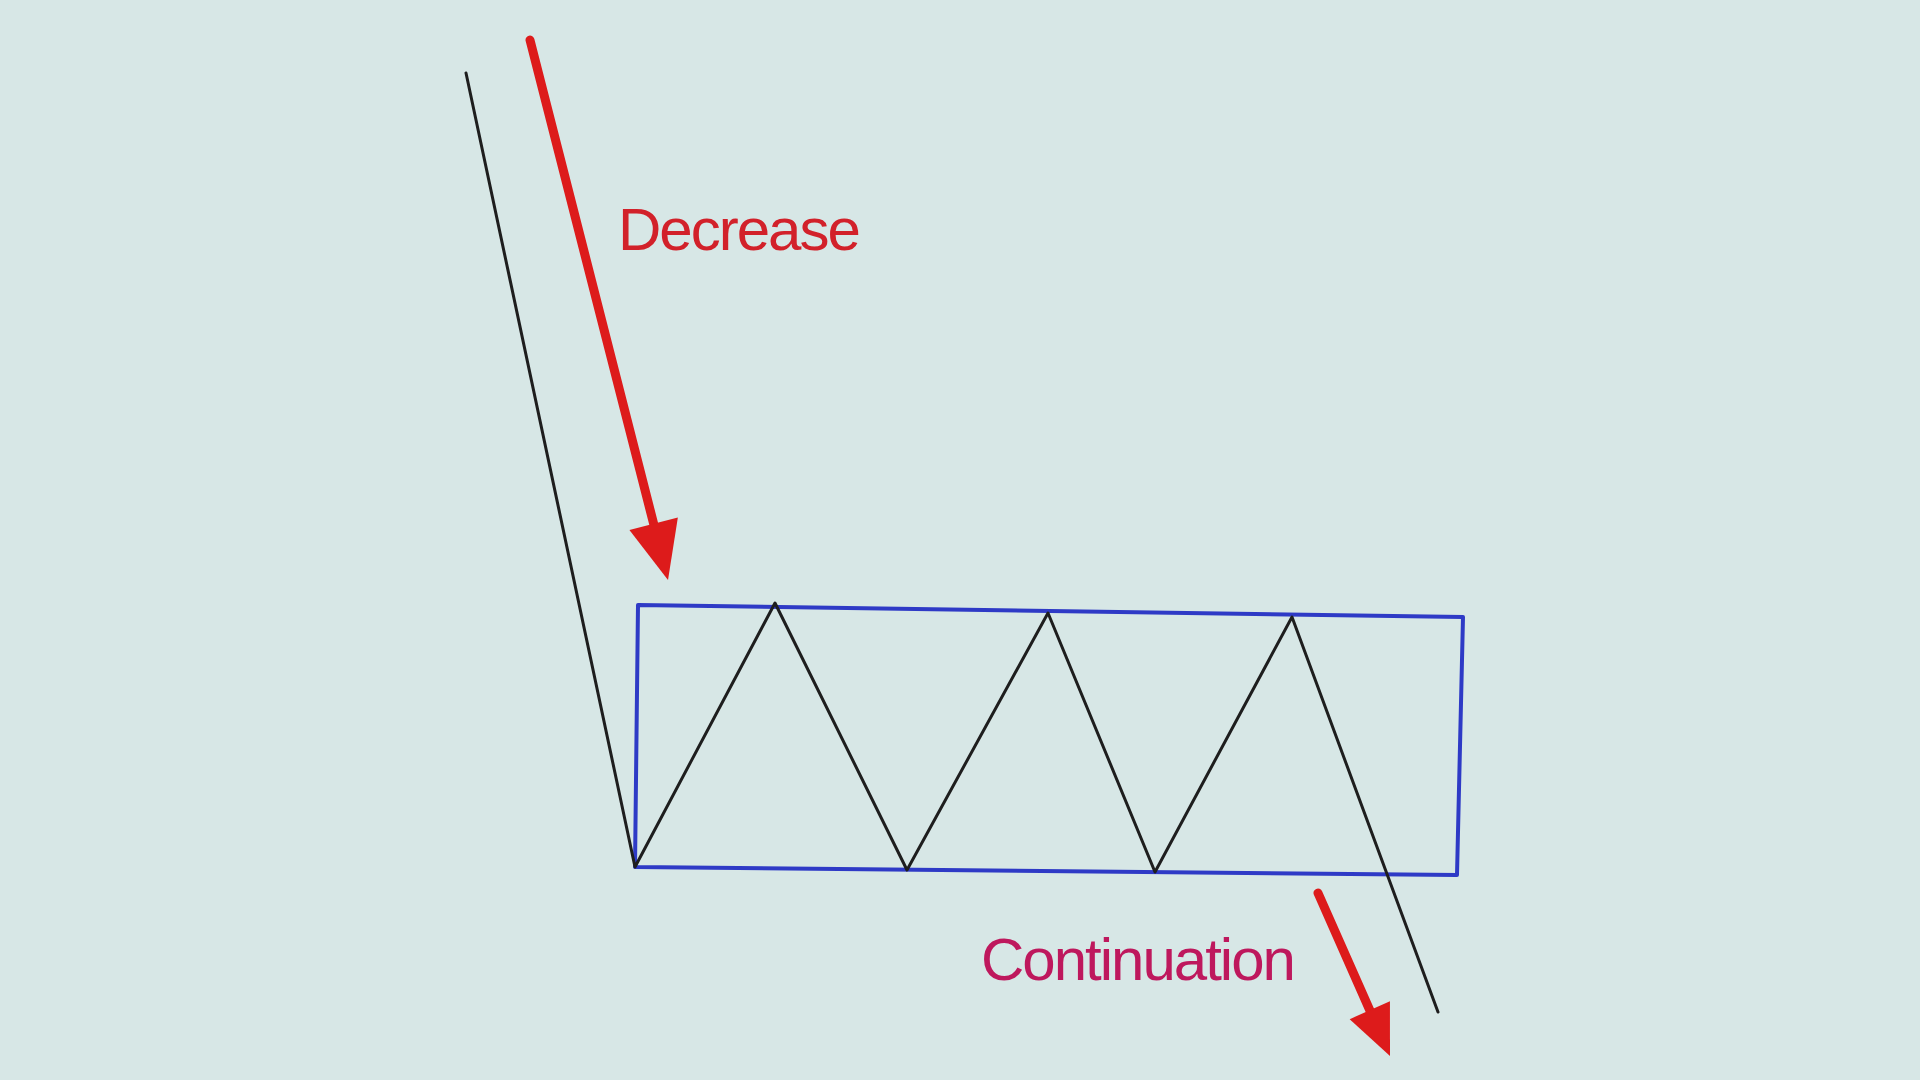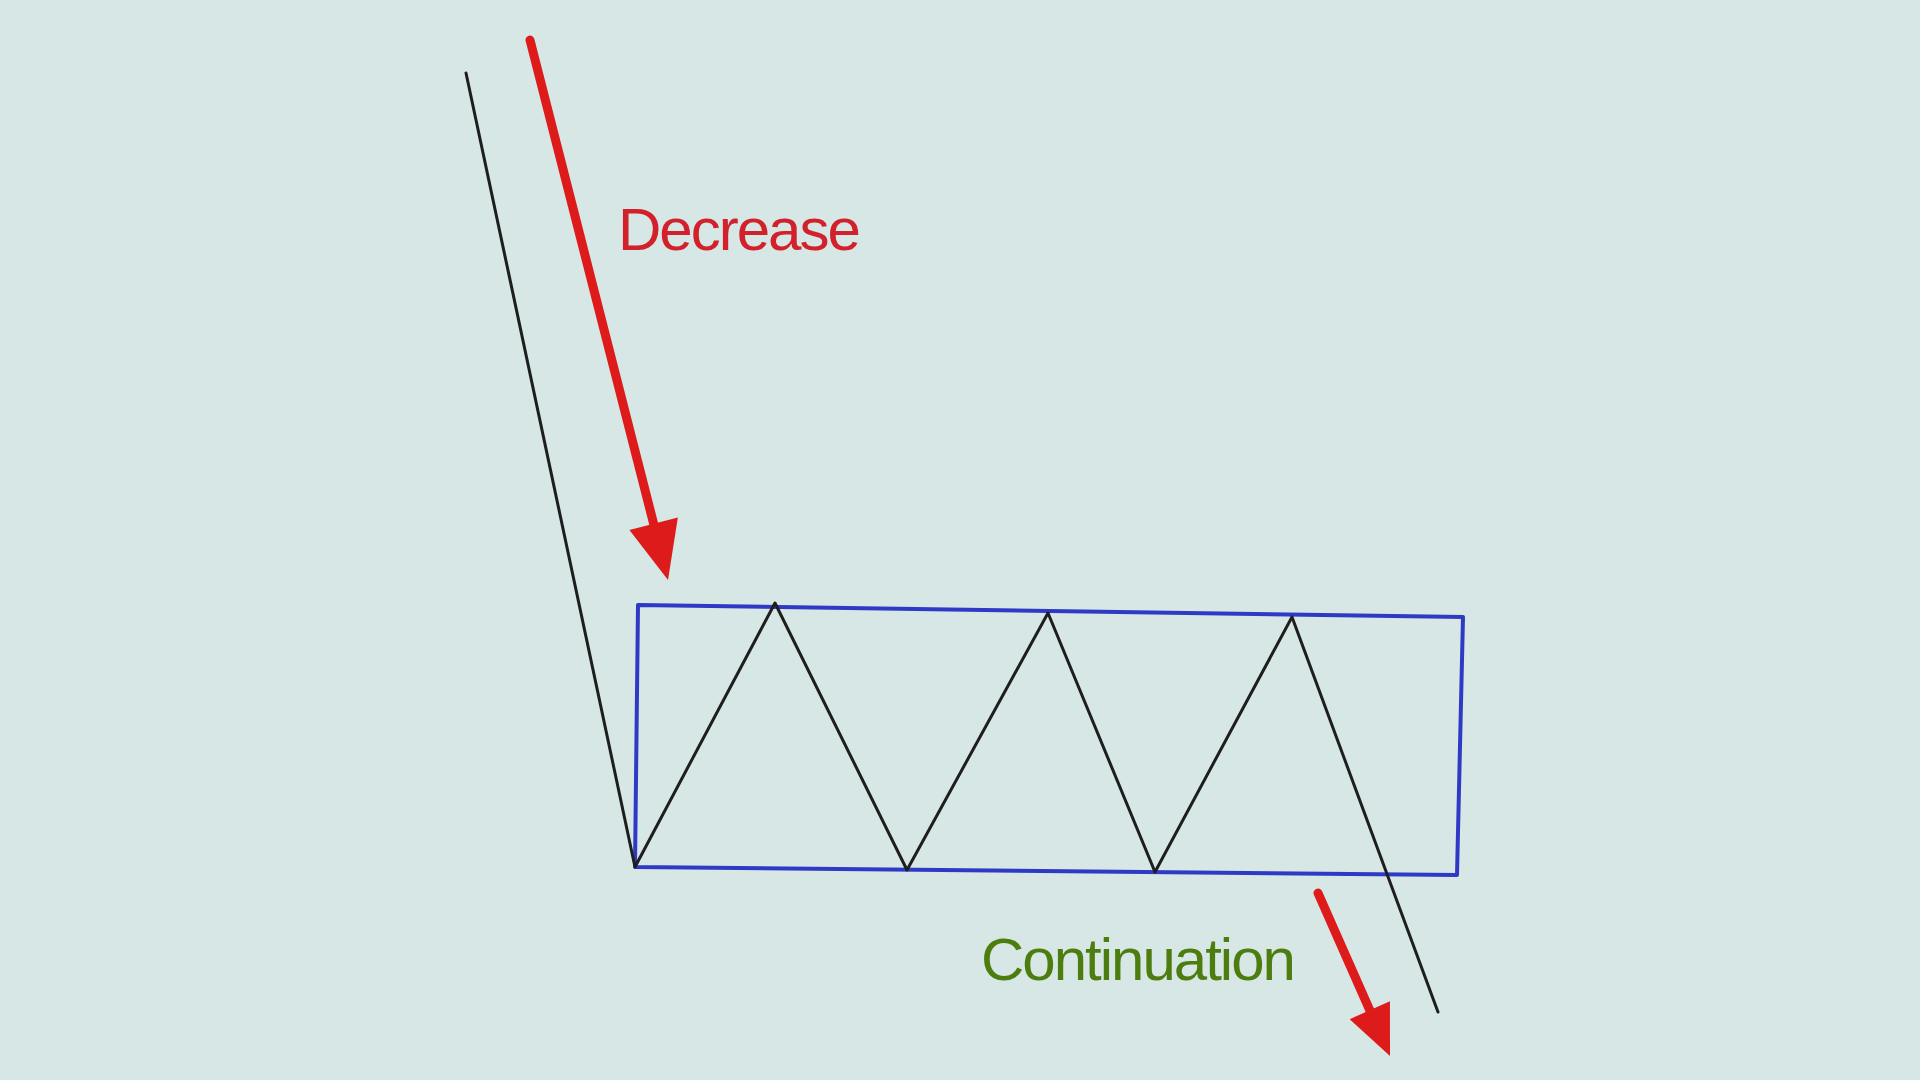--- a/index.html
+++ b/index.html
@@ -41,14 +41,14 @@
       <polyline points="466,73 635,867 775,603 907,870 1048,613 1155,872 1292,617 1438,1012" fill="none" stroke="#1e1e1e" stroke-width="3" stroke-linecap="round" stroke-linejoin="round"></polyline>
       <line x1="530" y1="40" x2="654.6296935544113" y2="527.6814095607398" stroke="#dd1b1b" stroke-width="9" stroke-linecap="round"></line>
       <polygon points="668,580 629.4177308365621,529.9959151048635 677.8608701321733,517.6160017293183" fill="#dd1b1b"></polygon>
       <line x1="1318" y1="893" x2="1371.4134858605082" y2="1013.9221971564285" stroke="#dd1b1b" stroke-width="9" stroke-linecap="round"></line>
       <polygon points="1390,1056 1349.6731006623227,1019.1524601932662 1389.9214338170432,1001.374055364187" fill="#dd1b1b"></polygon>
     </svg>
 
   <div class="label label-decrease" style="color: rgb(210, 33, 42);">Decrease</div>
 
 
-  <div class="label label-continuation" style="color: #4d7c0f; text-align: right;">Continuation</div>
+  <div class="label label-continuation" style="color: #be185d; text-align: right;">Continuation</div>
 </div>
 
 </body></html>

